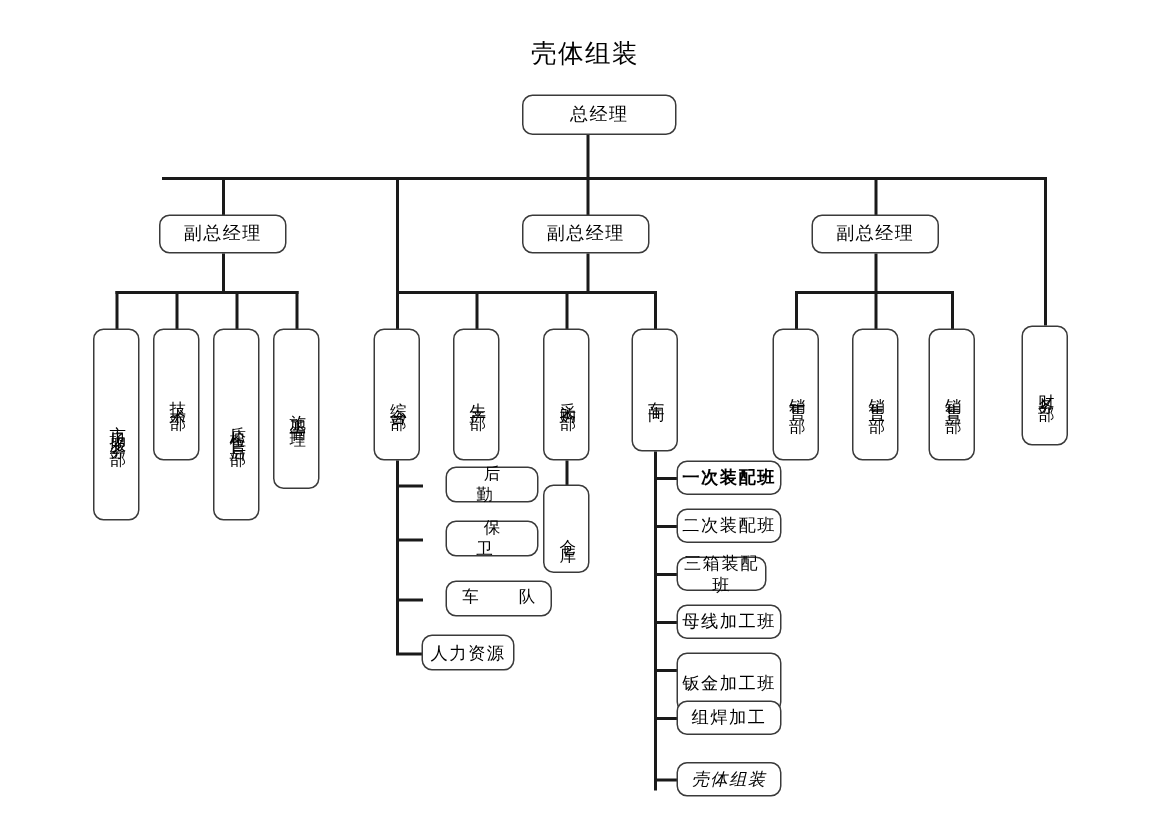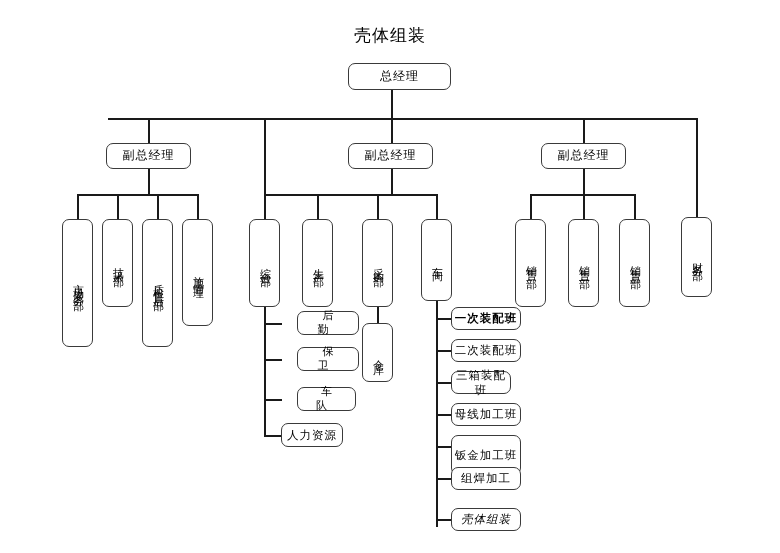--- a/index.html
+++ b/index.html
@@ -132,21 +132,21 @@
   <div class="node vertical" style="left:421px; top:219px; width:31px; height:82px;">车间</div>
 
   <div class="vline" style="left:264px; top:307px; height:129px;"></div>
   <div class="hline" style="left:264px; top:323px; width:18px;"></div>
   <div class="hline" style="left:264px; top:359px; width:18px;"></div>
   <div class="hline" style="left:264px; top:399px; width:18px;"></div>
   <div class="hline" style="left:264px; top:435px; width:18px;"></div>
 
   <div class="node spaced2" style="left:281px; top:311px; width:62px; height:24px;">后 勤</div>
   <div class="node spaced2" style="left:281px; top:347px; width:62px; height:24px;">保 卫</div>
-  <div class="node spaced2" style="left:281px; top:387px; width:59px; height:24px;">车 队</div>
+  <div class="node spaced2" style="left:281px; top:387px; width:71px; height:24px;font-family:Liberation Mono, monospace;">车 队</div>
   <div class="node wide-label" style="left:281px; top:423px; width:62px; height:24px;">人力资源</div>
 
   <div class="vline" style="left:377px; top:307px; height:17px;"></div>
   <div class="node vertical" style="left:362px; top:323px; width:31px; height:59px;">仓库</div>
 
   <div class="vline" style="left:436px; top:301px; height:226px;"></div>
   <div class="hline" style="left:436px; top:318px; width:16px;"></div>
   <div class="hline" style="left:436px; top:350px; width:16px;"></div>
   <div class="hline" style="left:436px; top:382px; width:16px;"></div>
   <div class="hline" style="left:436px; top:414px; width:16px;"></div>

